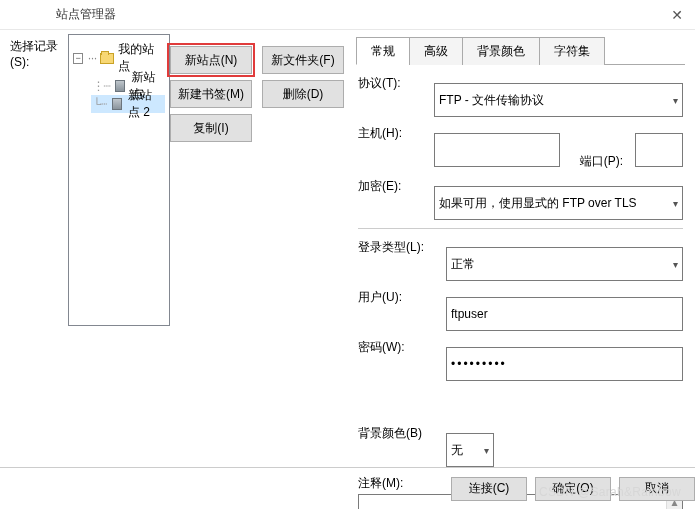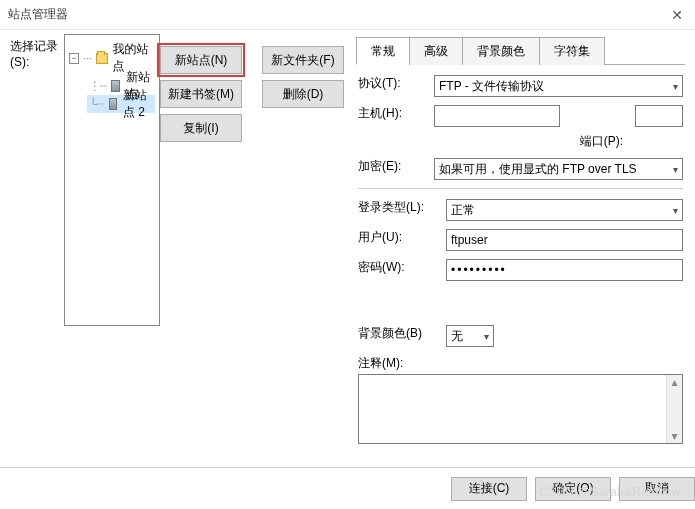--- a/index.html
+++ b/index.html
@@ -1,44 +1,44 @@
 <!DOCTYPE html>
 <html><head>
 <meta charset="utf-8">
 <style>
 * { box-sizing: border-box; font-family: "Microsoft YaHei", "SimSun", sans-serif; font-size: 12px; }
 body { margin: 0; background: #fff; width: 695px; height: 509px; position: relative; }
 .titlebar { height: 30px; display: flex; align-items: center; padding: 0 8px; border-bottom: 1px solid #e8e8e8; }
-.title { color: #333; }
+.title { color: #333; margin-left: 48px; }
 .close-x { margin-left: auto; color: #555; font-size: 14px; padding: 0 4px; cursor: pointer; }
 .content { display: flex; height: 435px; padding: 4px 10px 0 10px; gap: 12px; }
 .left { width: 334px; display: flex; flex-direction: row; }
 .label-s { margin: 4px 0 4px 0; color: #000; }
 .tree-box { border: 1px solid #828790; height: 292px; background: #fff; padding: 6px 4px; overflow: auto; }
 .tree-root { display: flex; align-items: center; gap: 4px; }
 .tree-toggle { width: 11px; height: 11px; border: 1px solid #888; display: inline-flex; align-items: center; justify-content: center; font-size: 9px; line-height: 1; cursor: pointer; color:#555; }
 .tree-dots { color: #888; letter-spacing: -1px; }
 .folder-icon { width: 14px; height: 11px; background: #f7d774; border: 1px solid #c9a227; position: relative; }
 .folder-icon::before { content: ""; position: absolute; top: -3px; left: 0; width: 6px; height: 3px; background: #f7d774; border: 1px solid #c9a227; border-bottom: none; }
 .tree-children { margin-left: 18px; margin-top: 2px;}
 .tree-item { display: flex; align-items: center; gap: 6px; padding: 1px 2px; height:18px; }
 .tree-lines { color: #999; width: 16px; text-align: center; letter-spacing:-1px; }
 .server-icon { width: 12px; height: 12px; background: linear-gradient(#bfc6cc,#8a949c); border: 1px solid #6b747c; }
 .tree-item.selected { background: #cde8ff; }
-.btn-grid { margin-top: 12px; display: grid; grid-template-columns: 82px 82px; grid-template-rows: 28px 28px 28px; gap: 6px 20px; justify-content: center; }
+.btn-grid { margin-top: 12px; display: grid; grid-template-columns: 82px 82px; grid-template-rows: 28px 28px 28px; gap: 6px 10px; justify-content: center; }
 .btn { border: 1px solid #adadad; background: #e1e1e1; display: flex; align-items: center; justify-content: center; cursor: pointer; }
 .btn.highlighted { outline: 2px solid #e03b3b; outline-offset: 1px; }
 .right { flex: 1; display: flex; flex-direction: column; }
 .tabs { display: flex; border-bottom: 1px solid #aaa; margin-top: 2px; }
 .tab { padding: 5px 14px 4px; border: 1px solid #aaa; border-bottom: none; margin-right: -1px; background: #f4f4f4; cursor: pointer; position: relative; top: 1px; }
 .tab.active { background: #fff; border-bottom: 1px solid #fff; }
 .form { padding: 10px 2px 0 2px; }
 .row { display: flex; align-items: flex-start; margin-bottom: 8px; gap: 12px; }
 .row .lbl { width: 64px; }
-.select, .input { border: 1px solid #7a7a7a; height: 22px; background: #fff; padding: 0 4px; display: flex; align-items: center; }
+.select, .input { border: 1px solid #7a7a7a; height: 34px; background: #fff; padding: 0 4px; display: flex; align-items: center; margin-top: 8px; }
 .select { justify-content: space-between; cursor: pointer; }
 .chev { color: #555; font-size: 10px; }
 .sep { border-top: 1px solid #ccc; margin: 6px 0 10px; }
 .host-input { flex: 1; }
 .port-lbl { margin-left: 8px; margin-top: 28px; }
 .port-input { width: 48px; }
 .full { flex: 1; }
 .pw-dots { letter-spacing: 2px; }
 .bg-select { width: 48px; }
 .textarea { border: 1px solid #7a7a7a; height: 70px; width: 100%; background: #fff; position: relative; margin-top:2px;}

